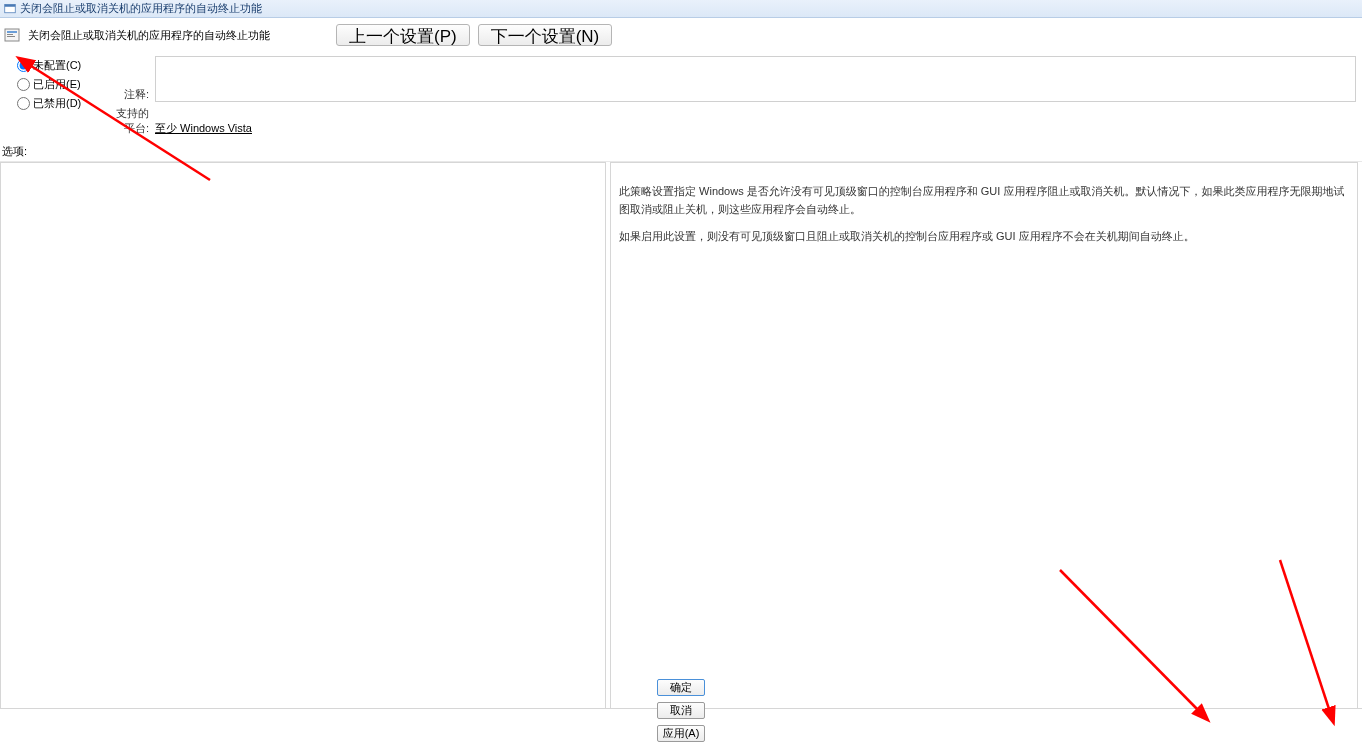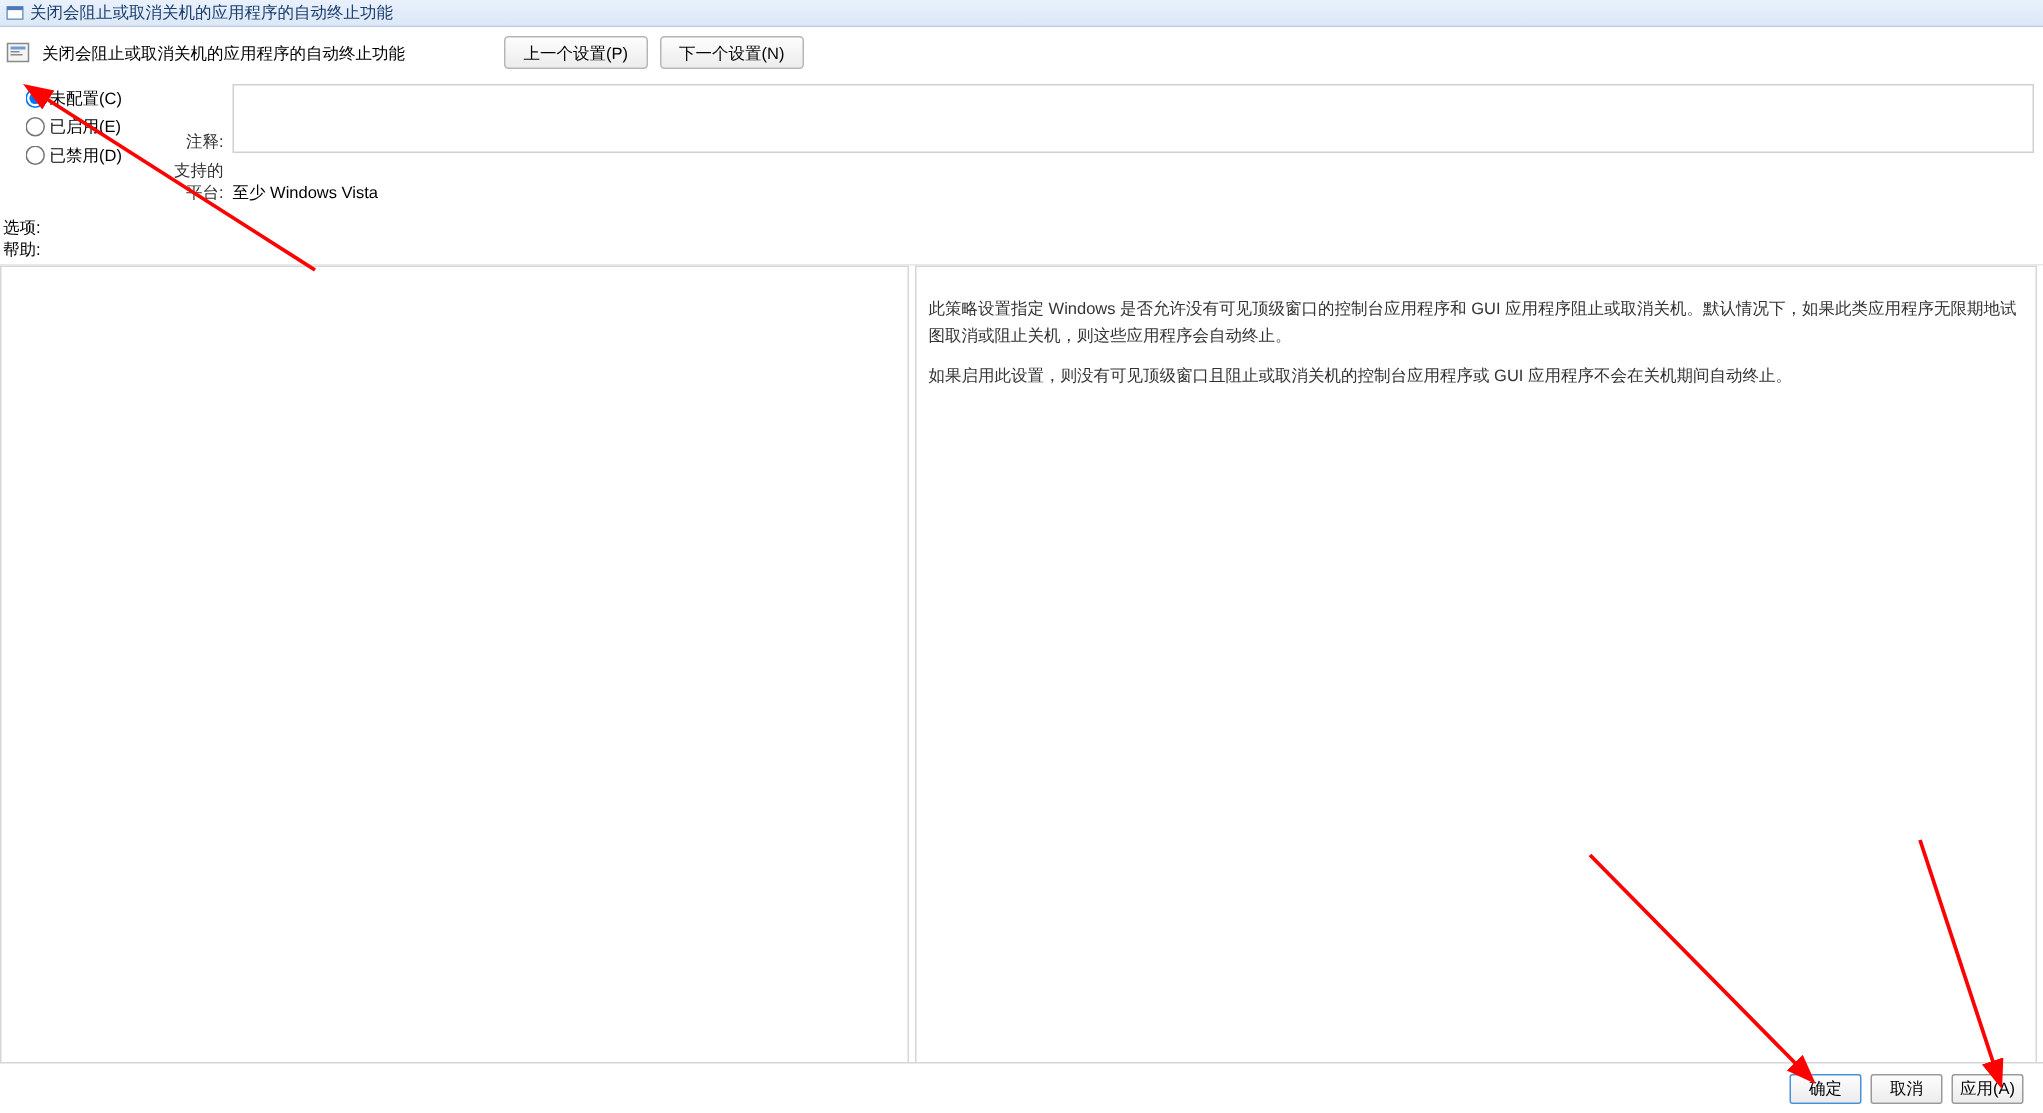--- a/index.html
+++ b/index.html
@@ -39,21 +39,21 @@
       display: inline-flex; align-items: center; justify-content: center;
     }
     .header-row .htitle {
       flex: 0 0 auto;
       font-size: 11px;
       padding-right: 20px;
     }
     .nav-btn {
       height: 22px;
       padding: 0 12px;
-      font-size: 11px;
+      font-size: 17px;
       background: linear-gradient(#fdfdfd, #ececec);
       border: 1px solid #b5b5b5;
       border-radius: 3px;
       cursor: pointer;
       font-family: inherit;
     }
     .config-area {
       display: flex;
       padding: 2px 0 4px 17px;
       gap: 26px;
@@ -90,21 +90,21 @@
       padding-right: 6px;
       color: #333;
     }
     .comment-box {
       flex: 1;
       height: 46px;
       border: 1px solid #d0d0d0;
       background: #fff;
       margin-right: 6px;
     }
-    .platform-text { padding-top: 1px; }
+    .platform-text { padding-top: 1px; text-decoration: underline; }
     .mid-labels {
       display: flex;
       width: 100%;
       font-size: 11px;
       padding: 2px 0 2px 2px;
       border-bottom: 1px solid #e8e8e8;
       flex-direction: column;
     }
     .mid-labels .left { width: 608px; }
     .mid-labels .right { flex: 1; }
@@ -131,23 +131,24 @@
     }
     .help-pane p { margin-bottom: 10px; }
     .footer {
       position: absolute;
       bottom: 0; left: 0; right: 0;
       height: 34px;
       border-top: 1px solid #d6d6d6;
       display: flex;
       justify-content: flex-end;
       align-items: center;
-      padding-right: 13px;
+      padding-right: 0;
       gap: 6px;
       background: #fff;
+      flex-direction: column;
     }
     .footer button {
       width: 48px;
       height: 20px;
       font-size: 11px;
       background: linear-gradient(#fdfdfd, #ececec);
       border: 1px solid #9a9a9a;
       border-radius: 2px;
       cursor: pointer;
       font-family: inherit;
@@ -210,21 +211,20 @@
     </div>
     <div class="info-row">
       <span class="info-label">支持的平台:</span>
       <span class="platform-text">至少 Windows Vista</span>
     </div>
   </div>
 </div>
 
 <div class="mid-labels">
   <div class="left">选项:</div>
-  <div class="right">帮助:</div>
 </div>
 
 <div class="content-row">
   <div class="options-pane"></div>
   <div class="help-pane">
     <p>此策略设置指定 Windows 是否允许没有可见顶级窗口的控制台应用程序和 GUI 应用程序阻止或取消关机。默认情况下，如果此类应用程序无限期地试图取消或阻止关机，则这些应用程序会自动终止。</p>
     <p>如果启用此设置，则没有可见顶级窗口且阻止或取消关机的控制台应用程序或 GUI 应用程序不会在关机期间自动终止。</p>
   </div>
 </div>
 

